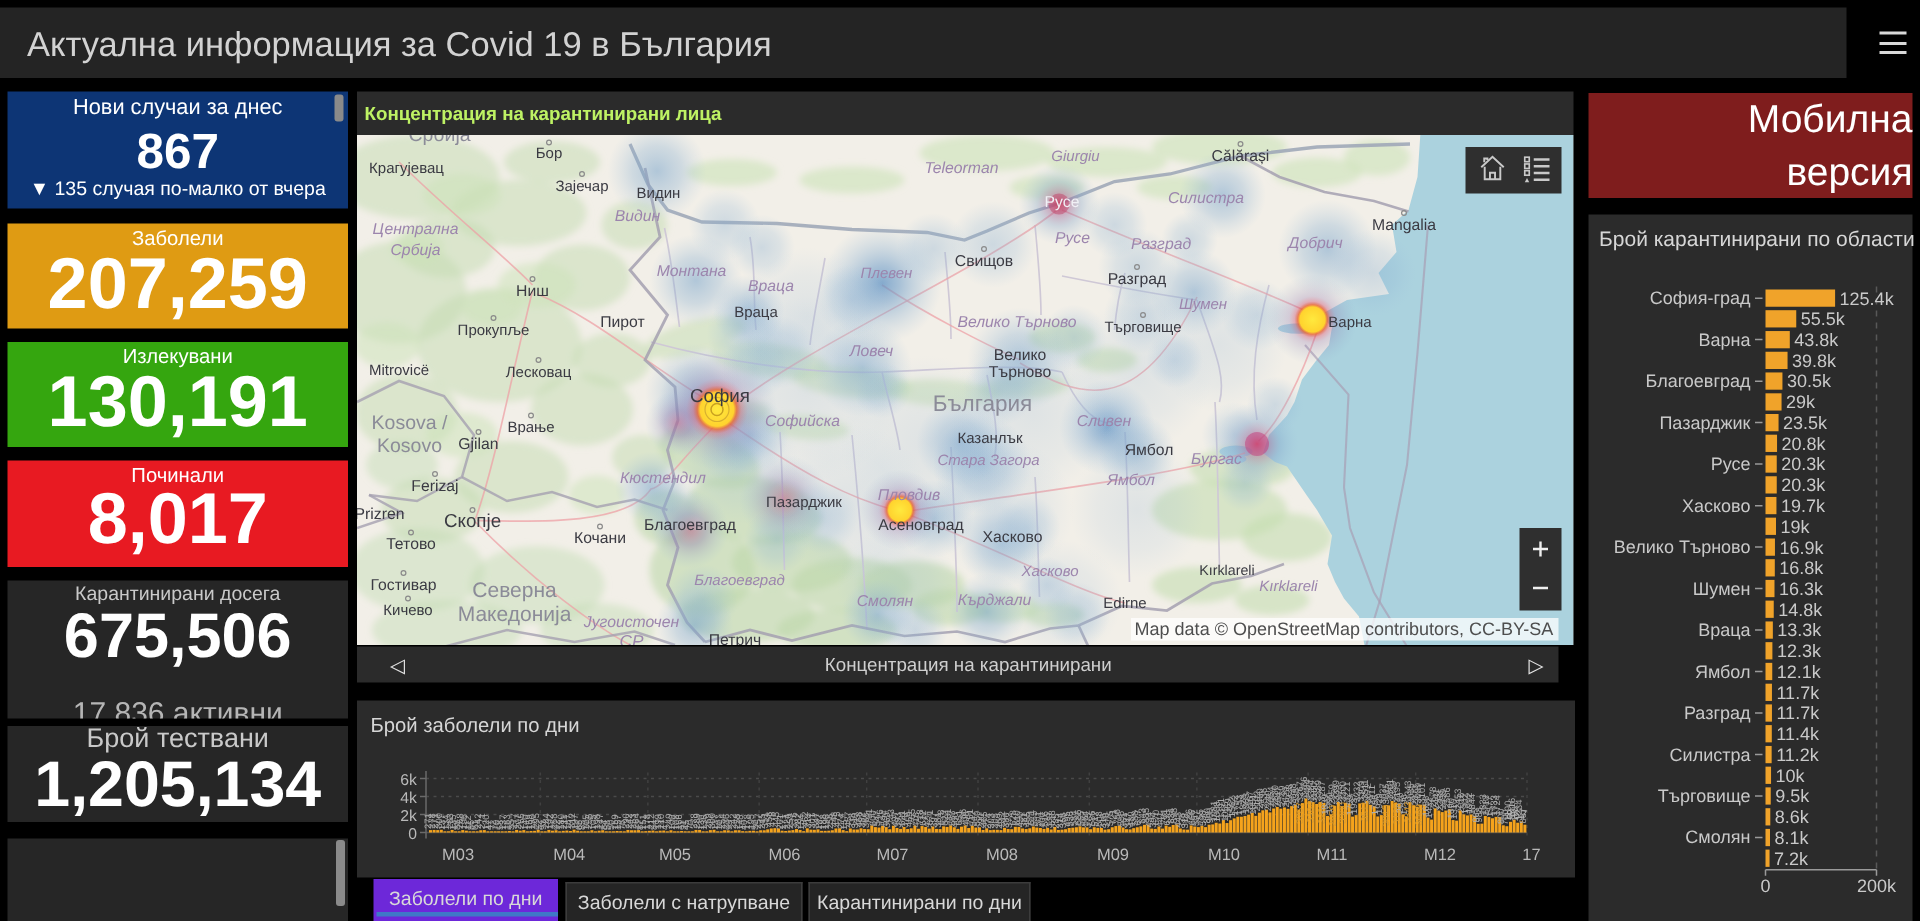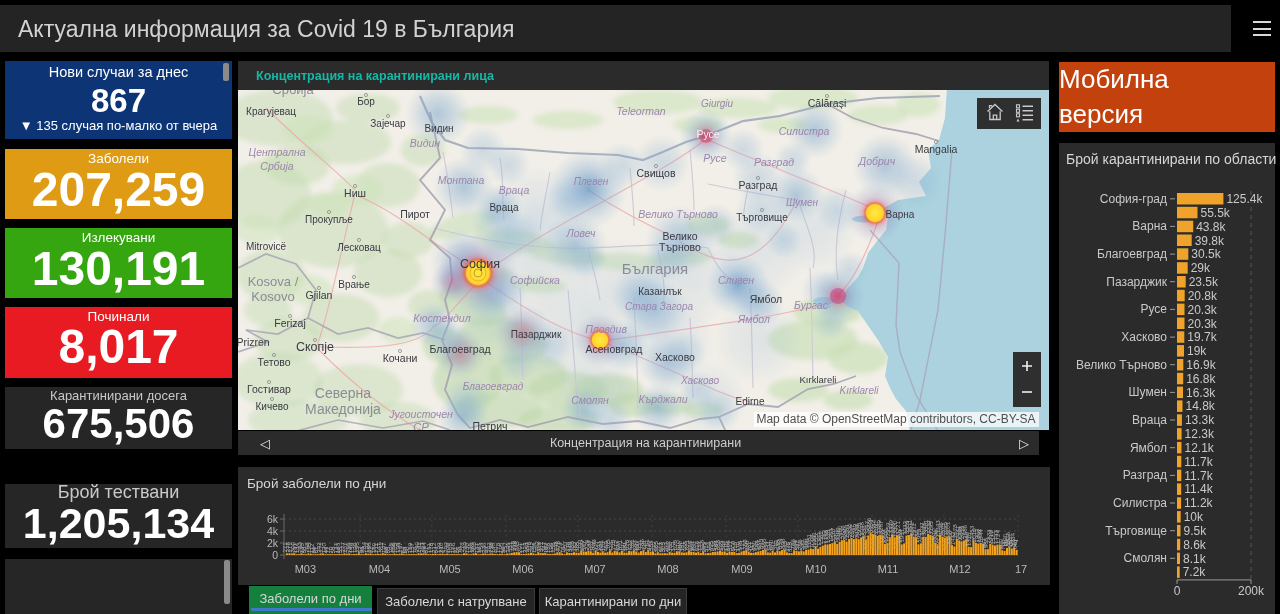--- a/index.html
+++ b/index.html
@@ -4,29 +4,29 @@
 *{margin:0;padding:0;box-sizing:border-box}
 html,body{width:1280px;height:614px;background:#000;font-family:"Liberation Sans",sans-serif;overflow:hidden;position:relative}
 .abs{position:absolute}
 .header{position:absolute;left:0;top:5px;width:1231px;height:47px;background:#242424;color:#d2d2d2;font-size:23px;line-height:48px;padding-left:18px}
 .burger{position:absolute;right:9px;top:21px;width:18px;height:16px}
 .burger span{display:block;height:2.2px;background:#d9d9d9;margin-bottom:4.4px}
 .card{position:absolute;left:5px;width:227px;text-align:center;color:#fff;overflow:hidden}
 .card .big{font-size:48px;font-weight:bold;line-height:47px}
 .dkcard{background:#262626}
 .scrbar{position:absolute;width:5px;background:#8a8a8a;border-radius:2px}
-.mp-title{position:absolute;left:238px;top:61px;width:811px;height:29px;background:#2b2b2b;color:#14b8a6;font-size:12.5px;font-weight:bold;line-height:31px;padding-left:18px}
+.mp-title{position:absolute;left:238px;top:61px;width:811px;height:29px;background:#2b2b2b;color:#bef264;font-size:12.5px;font-weight:bold;line-height:31px;padding-left:5px}
 .mp-bot{position:absolute;left:238px;top:431px;width:801px;height:24px;background:#2b2b2b;color:#cfcfcf;font-size:12.5px;line-height:25px;text-align:center;padding-left:14px}
 .mp-bot .arr{position:absolute;top:0;font-size:13px;color:#e8e8e8}
 .ch-panel{position:absolute;left:238px;top:467px;width:812px;height:118px;background:#2b2b2b}
 .ch-title{color:#d6d6d6;font-size:13.5px;padding:9px 0 0 9px}
 .tab{position:absolute;top:588px;height:26px;background:#252525;color:#d8d8d8;font-size:13px;text-align:center;line-height:25px;border:1px solid #3c3c3c;border-bottom:none}
-.tab1{left:249px;top:586px;width:123px;height:28px;background:#15803d;border:none}
+.tab1{left:249px;top:586px;width:123px;height:28px;background:#6d28d9;border:none}
 .tabline{position:absolute;left:251px;top:608px;width:121px;height:3px;background:#3f79c7}
-.rblue{position:absolute;left:1059px;top:62px;width:216px;height:70px;background:#c2410c;color:#fff;text-align:left;font-size:26px;line-height:35px}
+.rblue{position:absolute;left:1059px;top:62px;width:216px;height:70px;background:#7f1d1d;color:#fff;text-align:right;font-size:26px;line-height:35px}
 .rpanel{position:absolute;left:1059px;top:143px;width:216px;height:471px;background:#2b2b2b}
 .rtitle{color:#d6d6d6;font-size:14px;padding:8px 0 0 7px;white-space:nowrap}
 </style></head>
 <body>
 <div class="header">Актуална информация за Covid 19 в България</div>
 <div class="burger">
     <span></span>
     <span></span>
     <span></span>
   </div>
@@ -41,21 +41,21 @@
  <div class="big" style="margin-top:-2px">207,259</div>
 </div>
 <div class="card" style="top:228px;height:70px;background:#35a60f">
  <div style="font-size:13.5px;line-height:19px">Излекувани</div>
  <div class="big" style="margin-top:-2px">130,191</div>
 </div>
 <div class="card" style="top:307px;height:71px;background:#e81a22">
  <div style="font-size:13.5px;line-height:19px">Починали</div>
  <div class="big" style="margin-top:-3px">8,017</div>
 </div>
-<div class="card dkcard" style="top:387px;height:62px">
+<div class="card dkcard" style="top:387px;height:92px">
  <div style="font-size:13px;line-height:17px;color:#c9c9c9">Карантинирани досега</div>
  <div class="big" style="font-size:42px;line-height:40px">675,506</div>
  <div style="font-size:20px;line-height:26px;margin-top:19px;color:#b5b5b5">17,836 активни</div>
 </div>
 <div class="card dkcard" style="top:484px;height:64px">
  <div style="font-size:18px;line-height:17px;color:#c9c9c9">Брой тествани</div>
  <div class="big" style="font-size:43px;line-height:44px">1,205,134</div>
 </div>
 <div class="card dkcard" style="top:559px;height:55px;color:#c3c3c3">
 </div>

